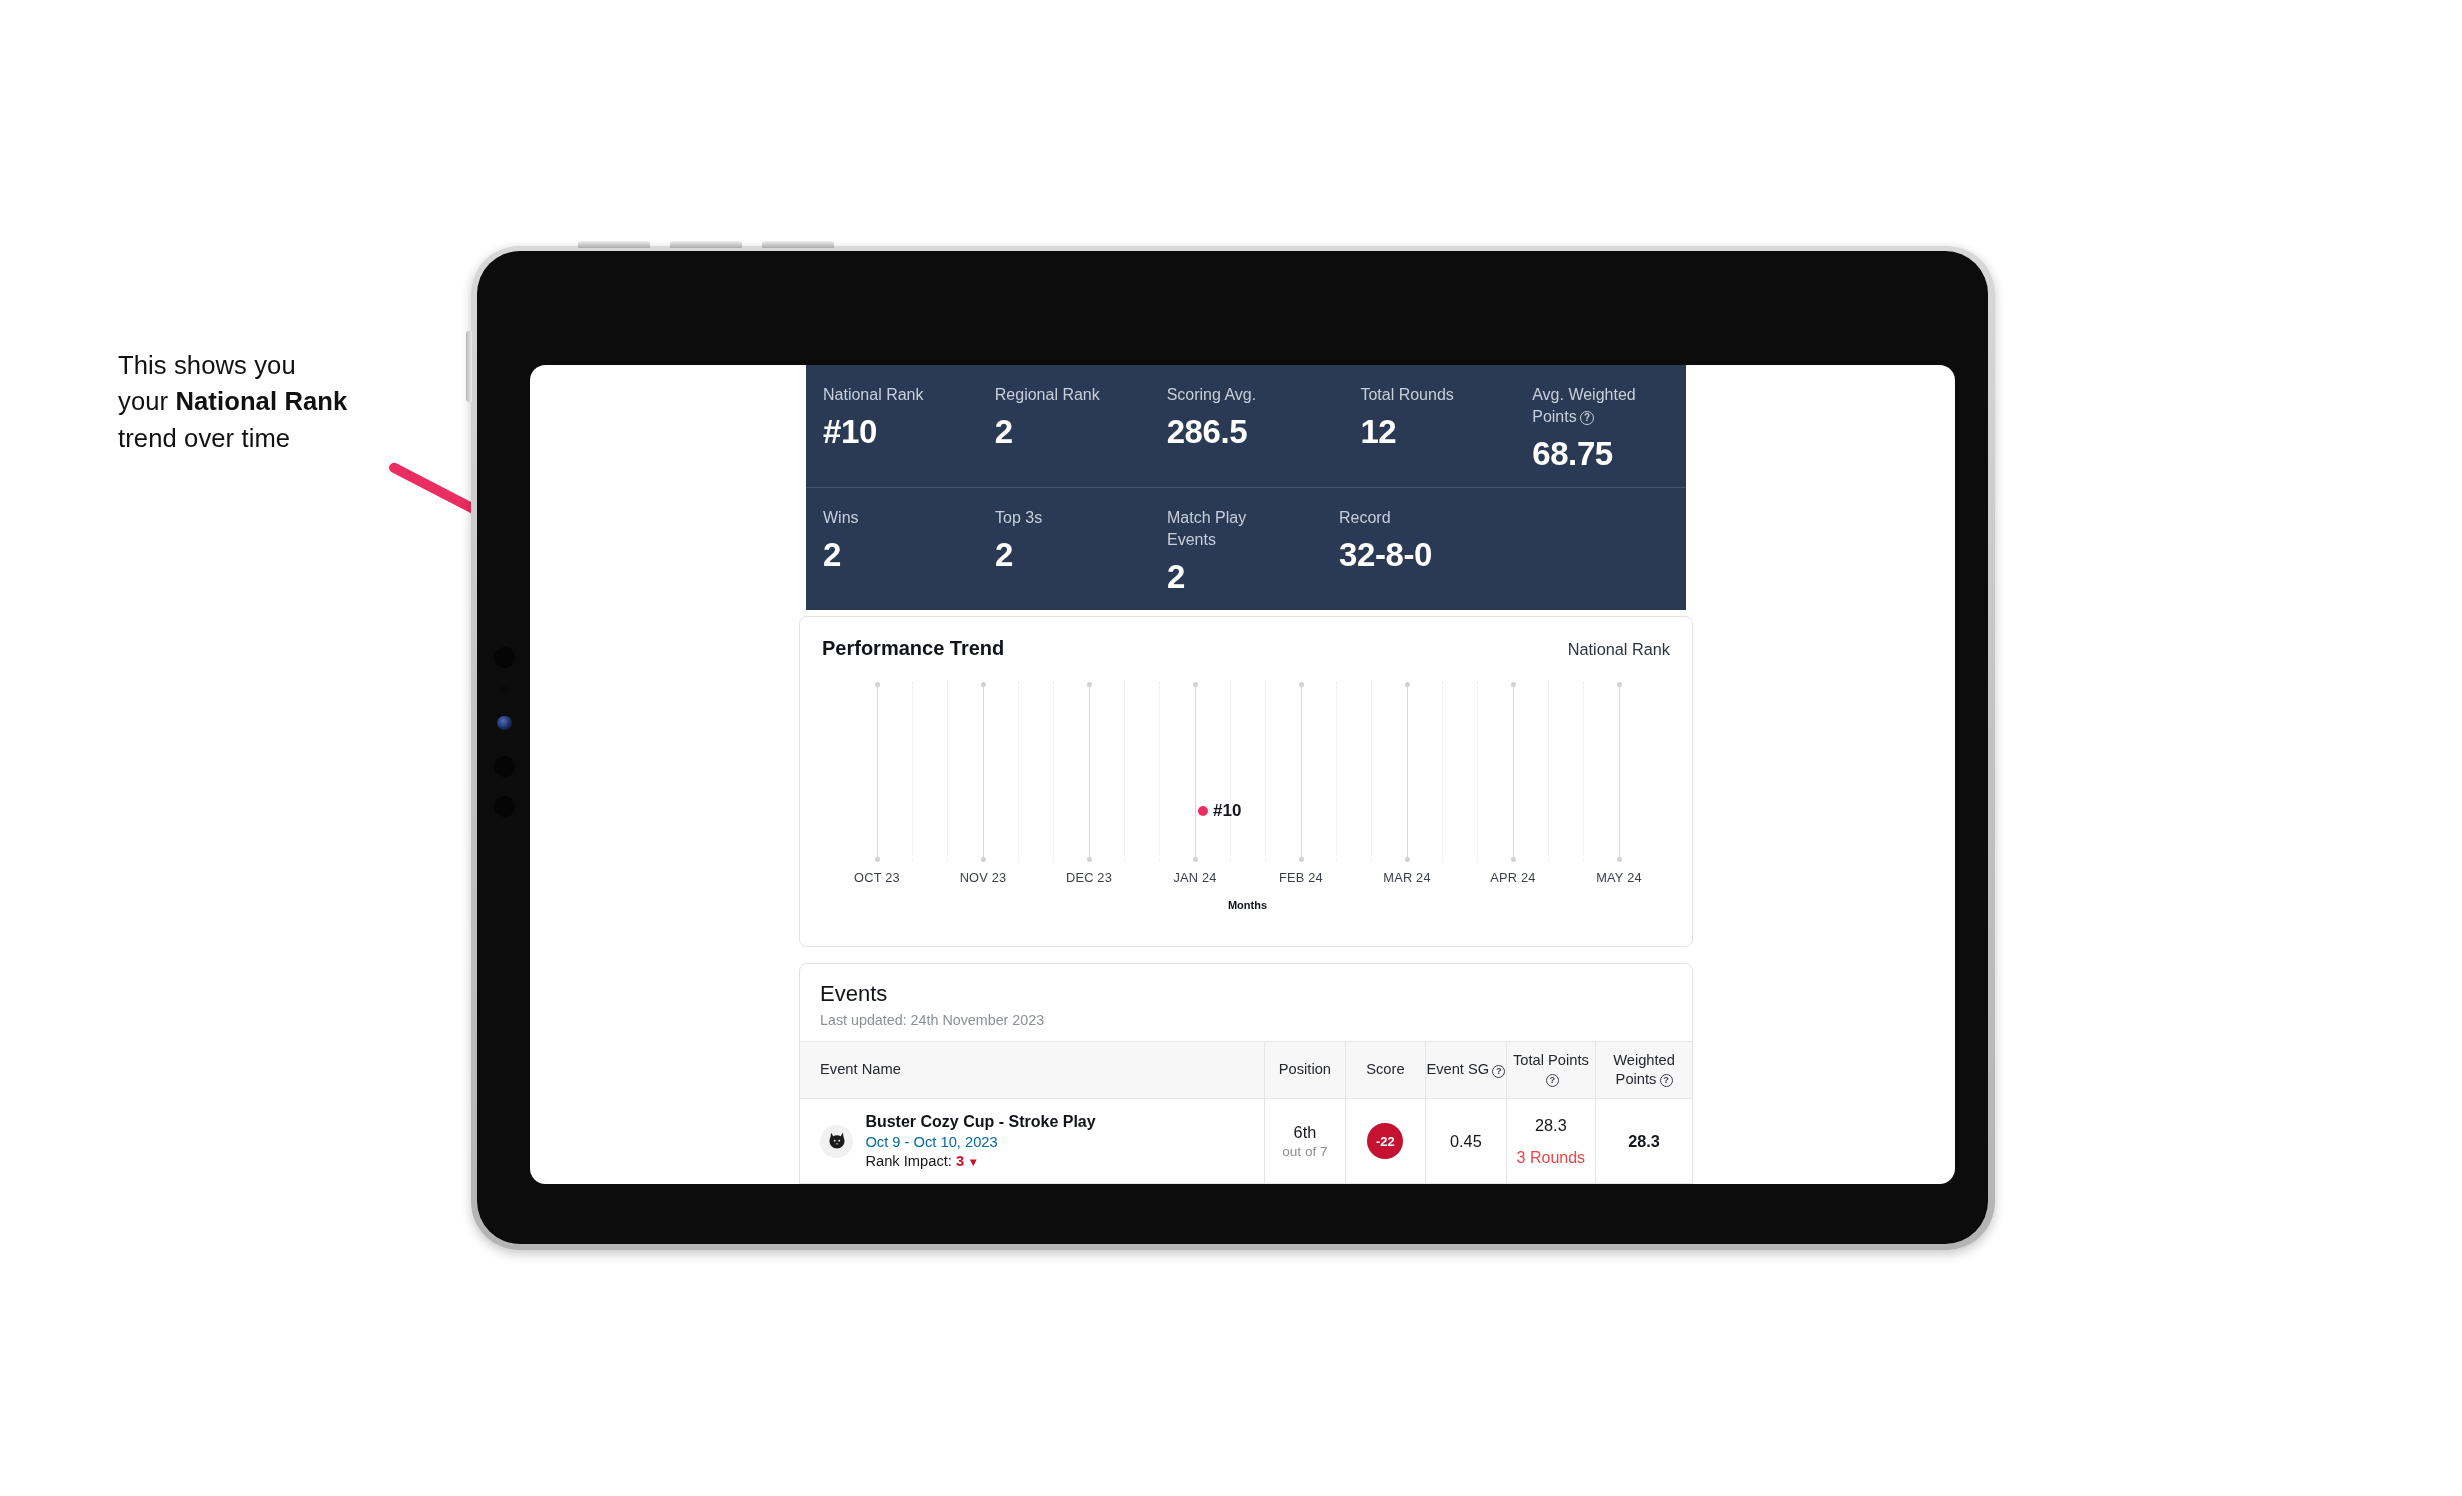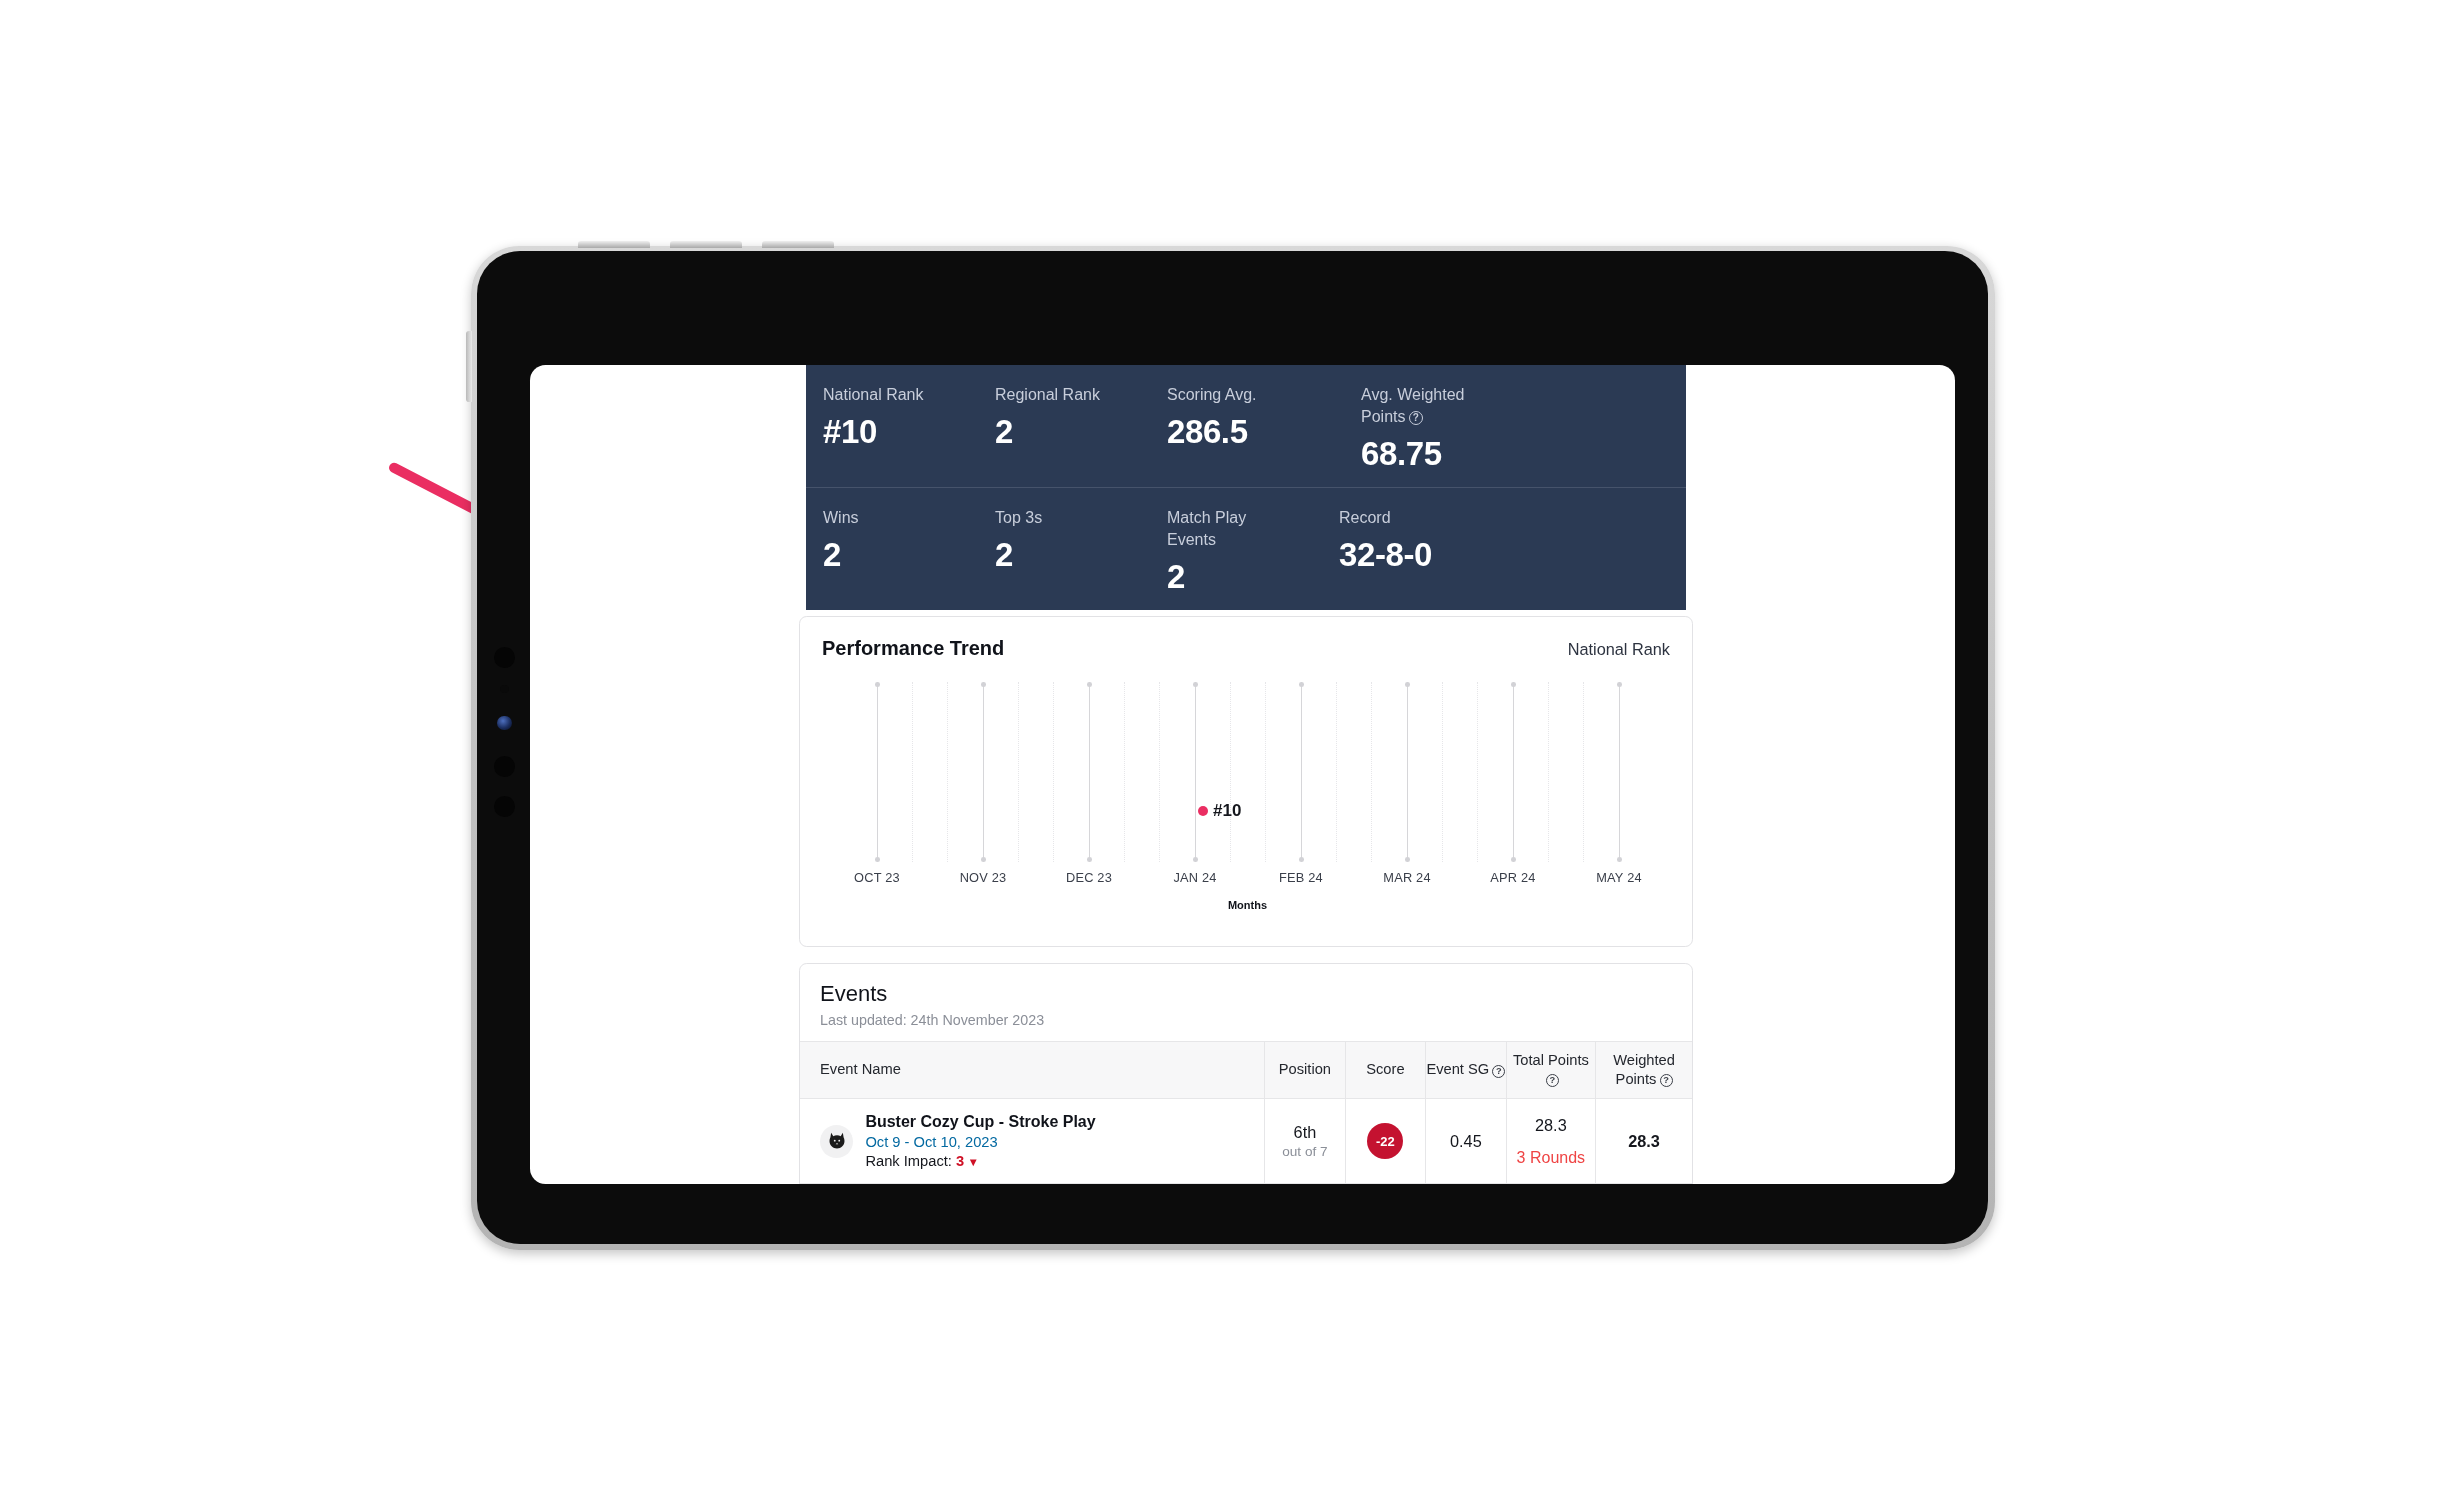--- a/index.html
+++ b/index.html
@@ -239,20 +239,25 @@
   }
   .tp-main { font-size: 16.3px; color: #15171d; }
   .tp-sub  { margin-top: 14px; font-size: 16px; color: #ef4444; }
   .wp { font-size: 16.3px; font-weight: 700; color: #15171d; }
 </style>
 </head>
 <body>
 
 <div id="stage">
 
+  <div class="annotation">
+    <div>This shows you</div>
+    <div><span>your </span><b>National Rank</b></div>
+    <div>trend over time</div>
+  </div>
 
   <svg class="arrow-svg" viewBox="0 0 3180 1932">
     <line x1="509" y1="604" x2="1408" y2="1070" stroke="#ea2e62" stroke-width="13" stroke-linecap="round"></line>
     <polygon points="1442,1088 1372,1031 1382,1095" fill="#ea2e62"></polygon>
   </svg>
 
   <div class="tablet">
     <div class="top-buttons">
       <i></i>
       <i></i>
@@ -277,20 +282,24 @@
             <div class="stat-label">National Rank</div>
             <div class="stat-value">#10</div>
           </div>
           <div class="stat c1">
             <div class="stat-label">Regional Rank</div>
             <div class="stat-value">2</div>
           </div>
           <div class="stat c2">
             <div class="stat-label">Scoring Avg.</div>
             <div class="stat-value">286.5</div>
+          </div>
+          <div class="stat c3">
+            <div class="stat-label">Total Rounds</div>
+            <div class="stat-value">12</div>
           </div>
           <div class="stat c4">
             <div class="stat-label"><span>Avg. Weighted Points</span><span class="q-mark">?</span></div>
             <div class="stat-value">68.75</div>
           </div>
         </div>
         <div class="stats-row second">
           <div class="stat c0">
             <div class="stat-label">Wins</div>
             <div class="stat-value">2</div>

